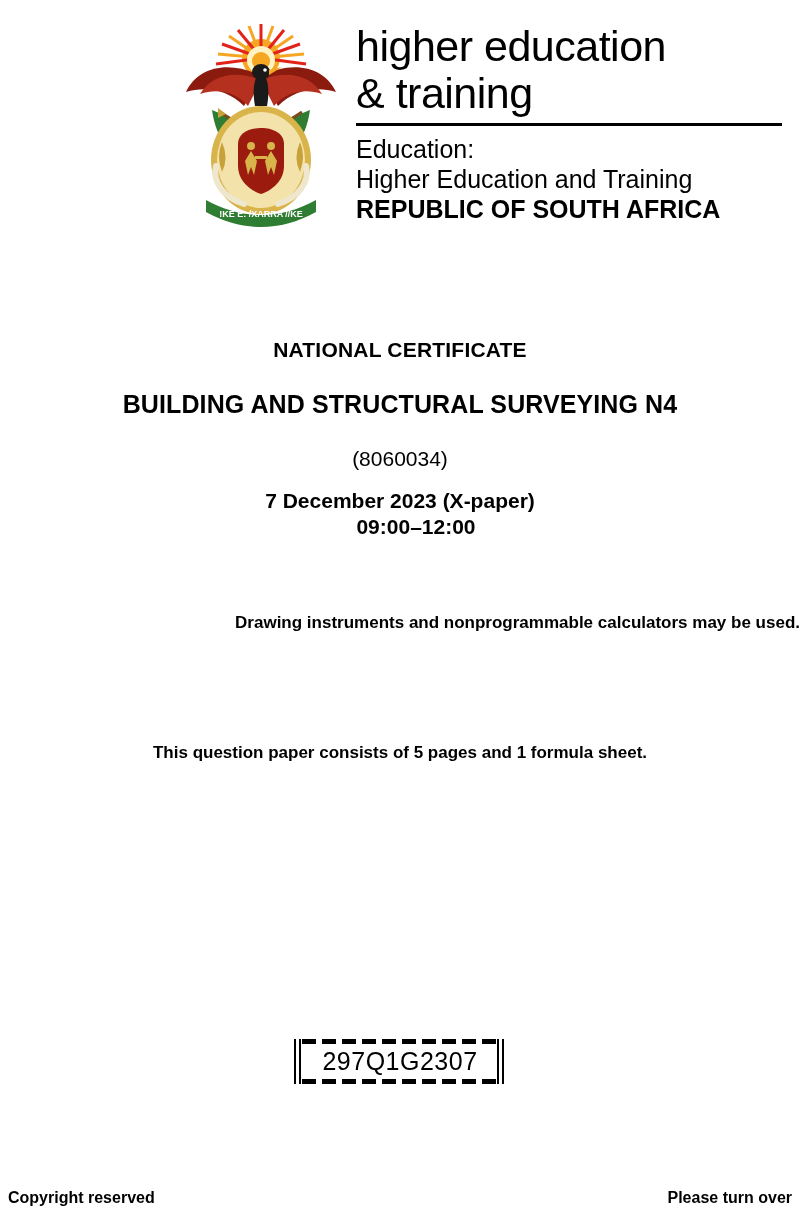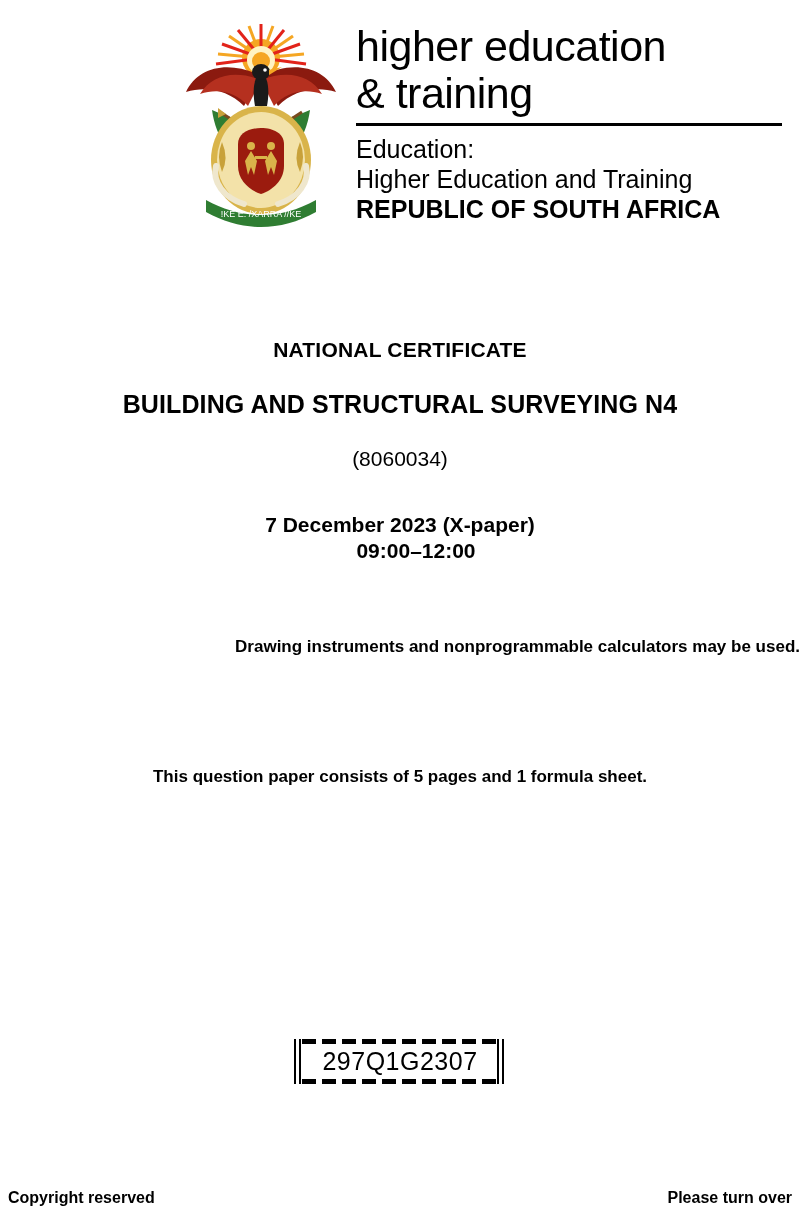--- a/index.html
+++ b/index.html
@@ -29,20 +29,21 @@
     align-items: flex-start;
     justify-content: flex-start;
     padding: 14px 18px 0 172px;
   }
 
   .coat-of-arms {
     width: 178px;
     height: 224px;
     flex: 0 0 178px;
     position: relative;
+    font-weight: bold;
   }
 
   .dept-block {
     flex: 1 1 auto;
     padding-top: 10px;
     padding-left: 6px;
   }
 
   .dept-title-1 {
     font-size: 43px;
@@ -94,21 +95,21 @@
     letter-spacing: 0.1px;
   }
   .code-line {
     font-size: 21px;
     font-weight: normal;
     margin-top: 28px;
   }
   .date-line {
     font-size: 21px;
     font-weight: bold;
-    margin-top: 42px;
+    margin-top: 18px;
   }
   .time-line {
     font-size: 21px;
     font-weight: bold;
     margin-top: 2px;
     margin-left: 32px;
   }
 
   .instruments-line {
     text-align: right;

